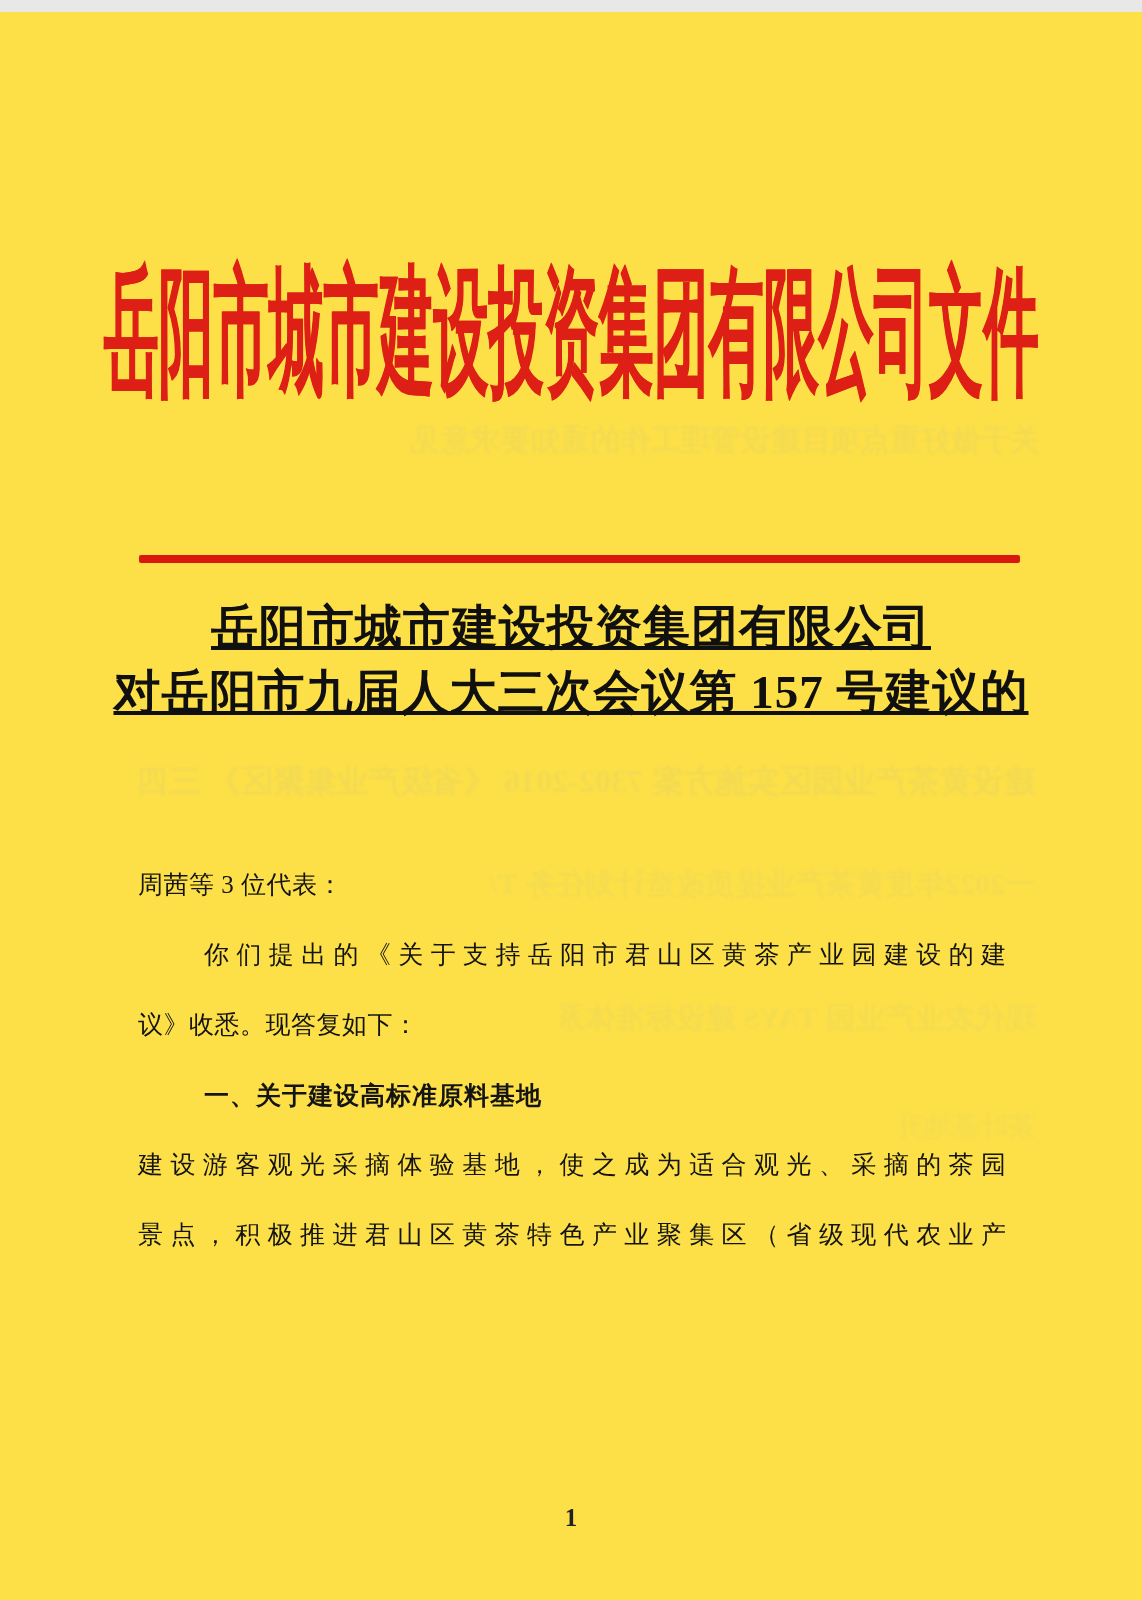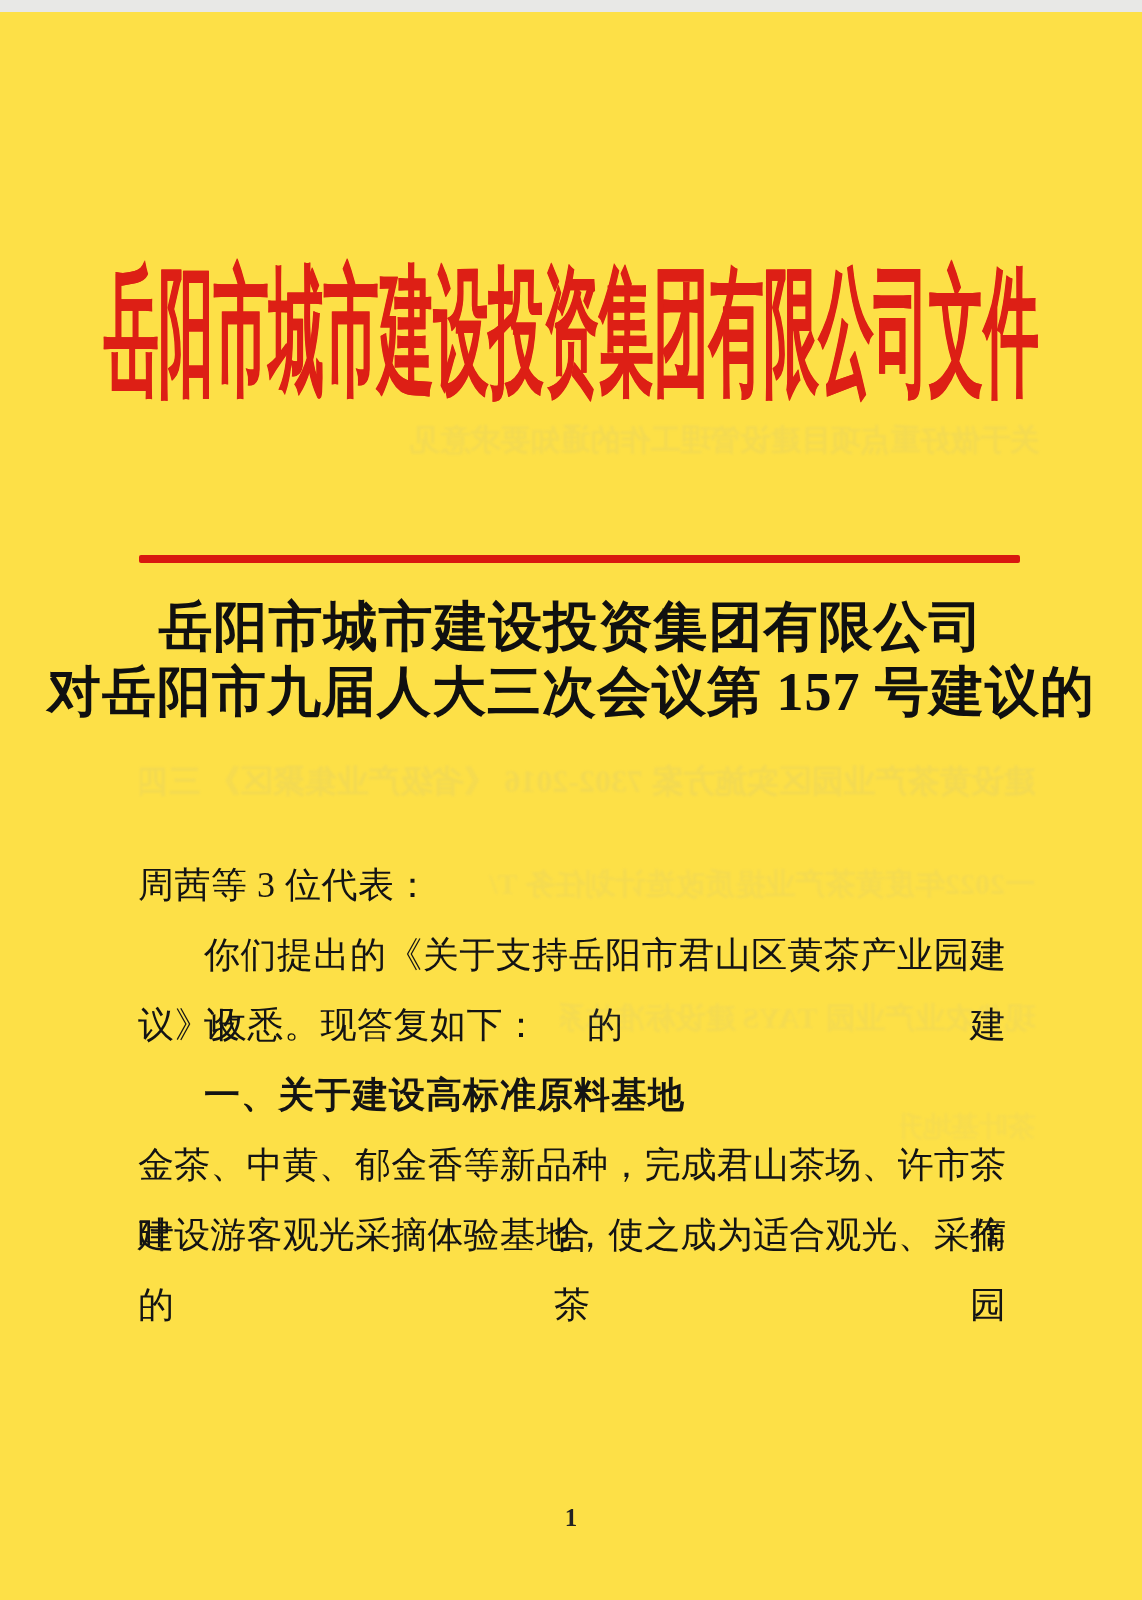--- a/index.html
+++ b/index.html
@@ -63,33 +63,34 @@
   }
 
   
   .doc-title {
     position: absolute;
     top: 583px;
     left: 0;
     width: 100%;
     text-align: center;
     font-weight: bold;
-    font-size: 54px;
+    font-size: 47px;
     line-height: 65px;
     letter-spacing: 1px;
     color: #101010;
+    text-decoration: underline;
   }
 
   
   .body-text {
     position: absolute;
     top: 838px;
     left: 138px;
     width: 868px;
-    font-size: 36px;
+    font-size: 25px;
     color: #141414;
   }
   .bline {
     height: 70px;
     line-height: 70px;
     white-space: nowrap;
     letter-spacing: 0.5px;
   }
   .bline.ind { padding-left: 66px; }
   .bline.just {
@@ -144,22 +145,22 @@
   <div class="doc-title">
     <div>岳阳市城市建设投资集团有限公司</div>
     <div>对岳阳市九届人大三次会议第 157 号建议的</div>
   </div>
 
   <div class="body-text" id="body-lines">
       <div class="bline">周茜等 3 位代表：</div>
       <div class="bline just ind">你们提出的《关于支持岳阳市君山区黄茶产业园建设的建</div>
       <div class="bline">议》收悉。现答复如下：</div>
       <div class="bline bold ind">一、关于建设高标准原料基地</div>
-      <div class="bline just">金茶、中黄、郁金香等新品种，完成君山茶场、许市茶叶合作</div>
       <div class="bline just">建设游客观光采摘体验基地，使之成为适合观光、采摘的茶园</div>
+      <div class="bline just">景点，积极推进君山区黄茶特色产业聚集区（省级现代农业产</div>
     </div>
 
   <div id="bleed-layer">
       <div class="bleed" style="top: 408px; left: 250px; width: 790px; font-size: 30px; opacity: 0.1;">关于做好重点项目建设管理工作的通知要求意见</div>
       <div class="bleed" style="top: 748px; left: 140px; width: 895px; font-size: 32px; opacity: 0.11;">建设黄茶产业园区实施方案 7302-2016 《省级产业集聚区》 三四五</div>
       <div class="bleed" style="top: 852px; left: 470px; width: 565px; font-size: 30px; opacity: 0.09;">一2022年度黄茶产业提质改造计划任务 T/</div>
       <div class="bleed" style="top: 986px; left: 560px; width: 475px; font-size: 30px; opacity: 0.09;">现代农业产业园 TAYS 建设标准体系</div>
       <div class="bleed" style="top: 1096px; left: 900px; width: 135px; font-size: 28px; opacity: 0.07;">茶叶基地升级</div>
     </div>
 

